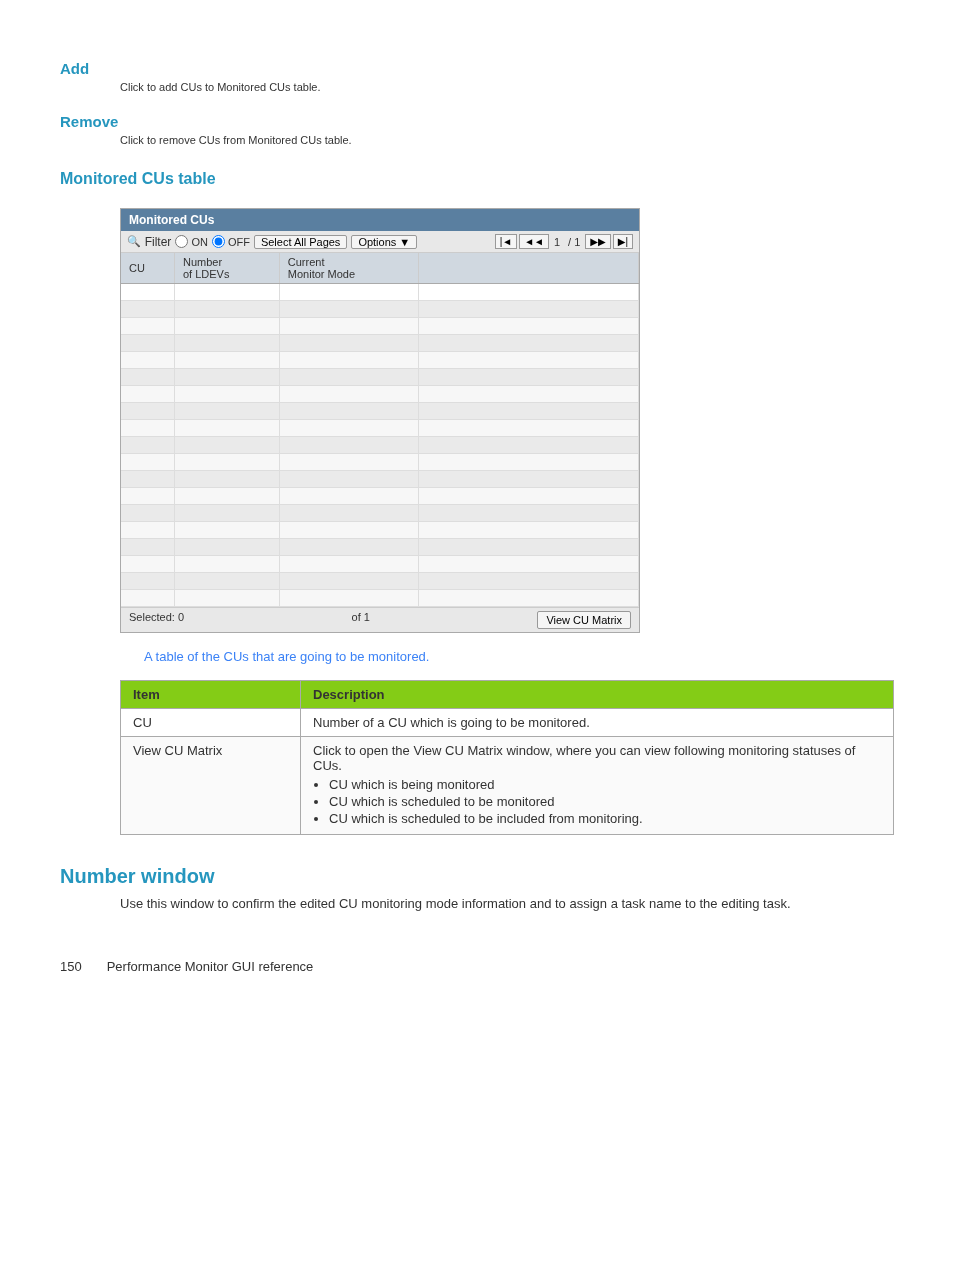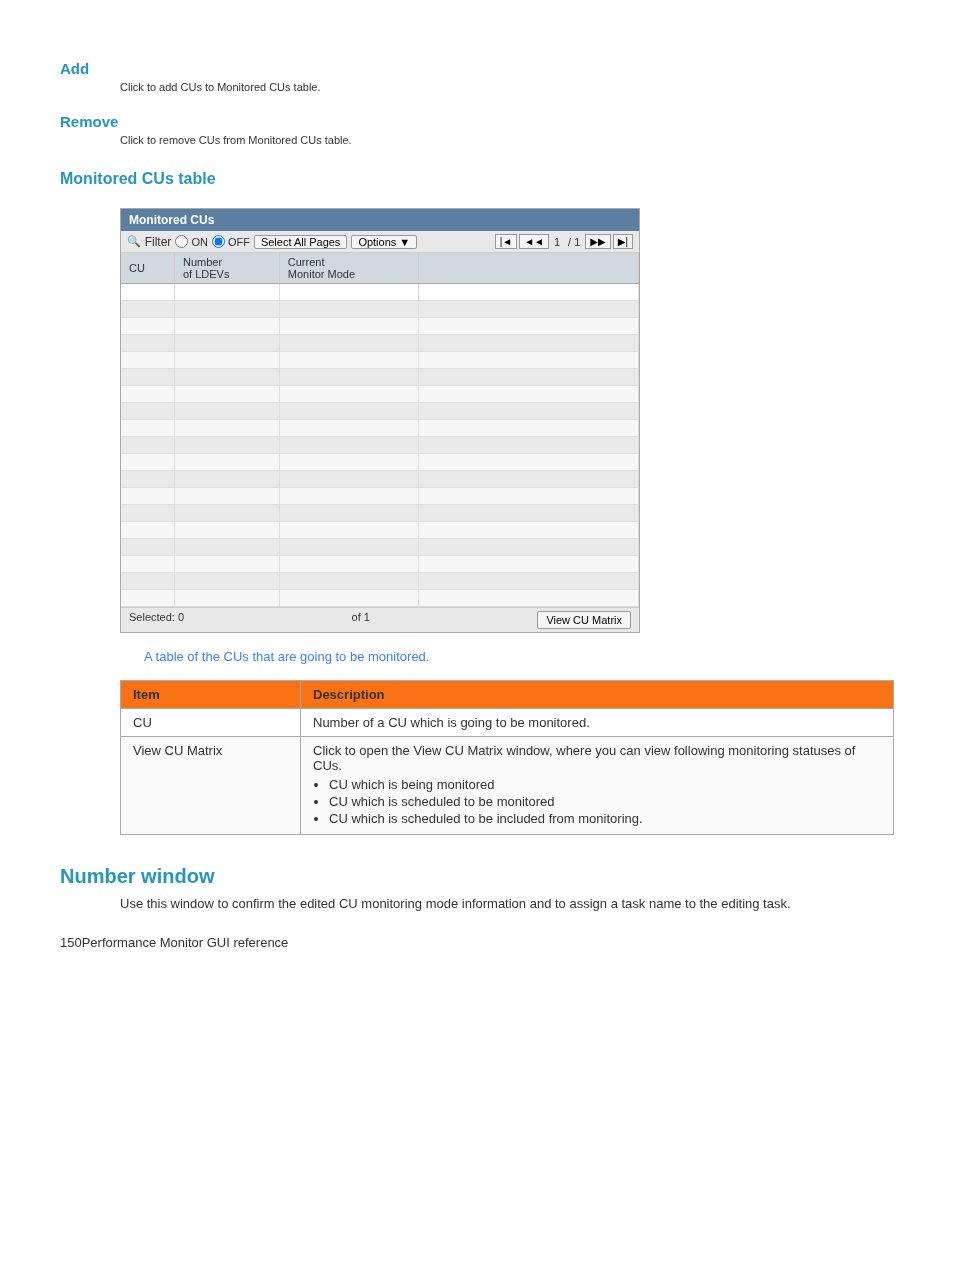--- a/index.html
+++ b/index.html
@@ -157,21 +157,21 @@
 
     
     .ref-table {
       width: calc(100% - 60px);
       margin-left: 60px;
       border-collapse: collapse;
       font-size: 13px;
       margin-bottom: 30px;
     }
     .ref-table th {
-      background: #f97316;
+      background: #84cc16;
       border: 1px solid #aaa;
       padding: 6px 12px;
       text-align: left;
       font-weight: bold;
       font-size: 13px;
     }
     .ref-table td {
       border: 1px solid #aaa;
       padding: 6px 12px;
       vertical-align: top;
@@ -415,16 +415,16 @@
           <li>CU which is scheduled to be included from monitoring.</li>
         </ul>
       </td>
     </tr>
   </tbody>
 </table>
 
 <h2 class="confirm-heading">Number window</h2>
 <p class="confirm-text">Use this window to confirm the edited CU monitoring mode information and to assign a task name to the editing task.</p>
 
-<div style="margin-top:24px; display:flex; gap:0;">
+<div style="margin-top:48px; display:flex; gap:25px;">
   <span>150</span>
   <span>Performance Monitor GUI reference</span>
 </div>
 
 </body></html>

